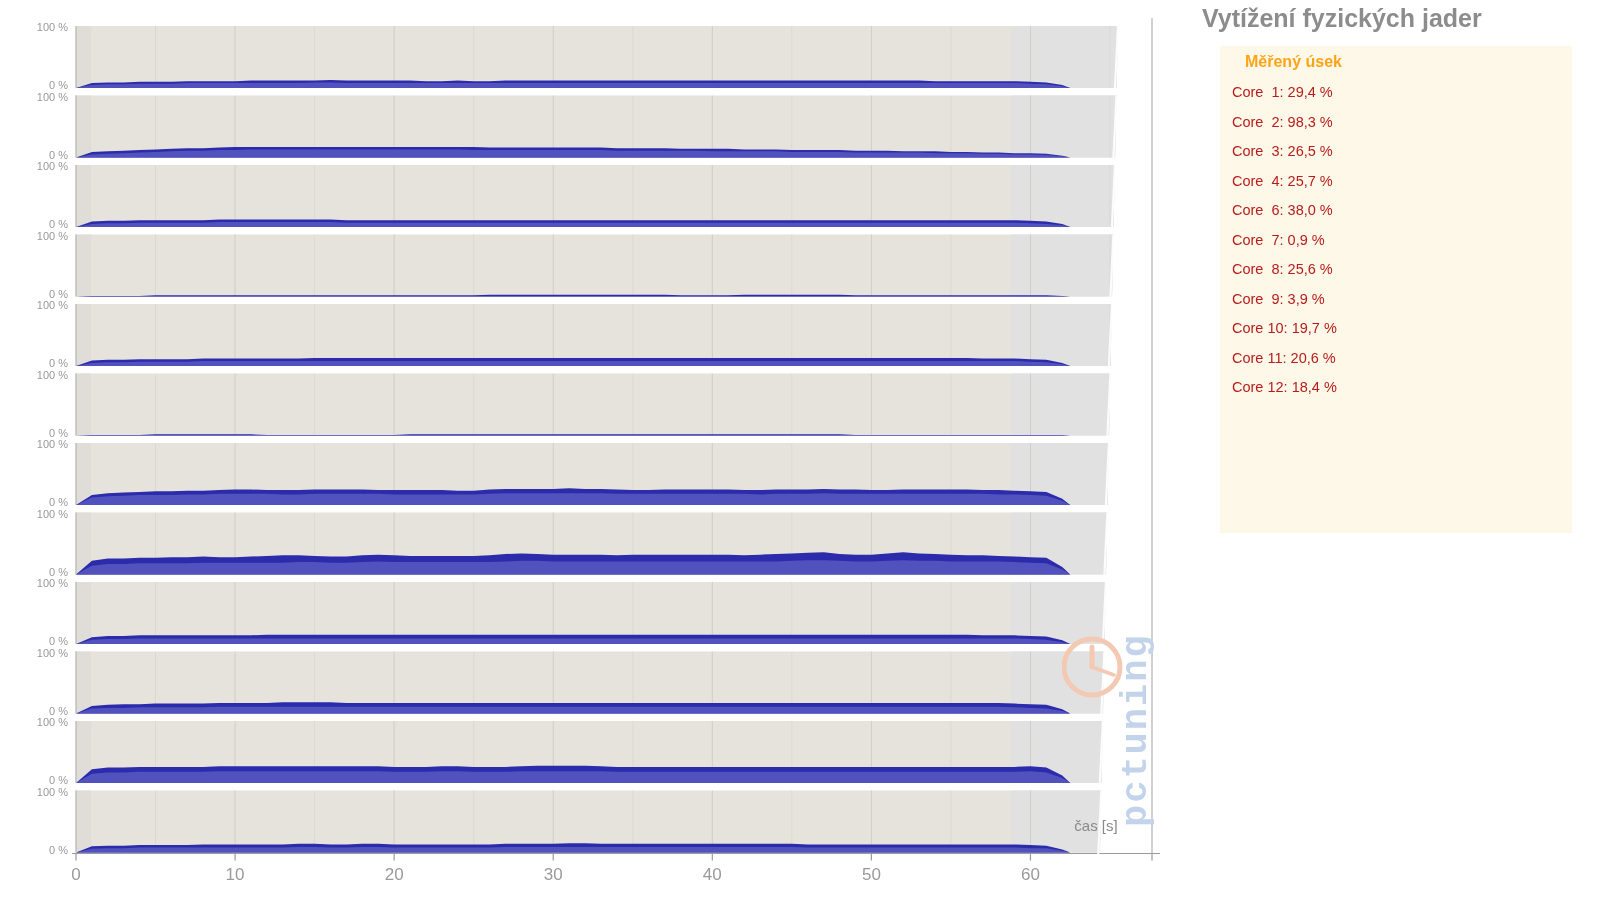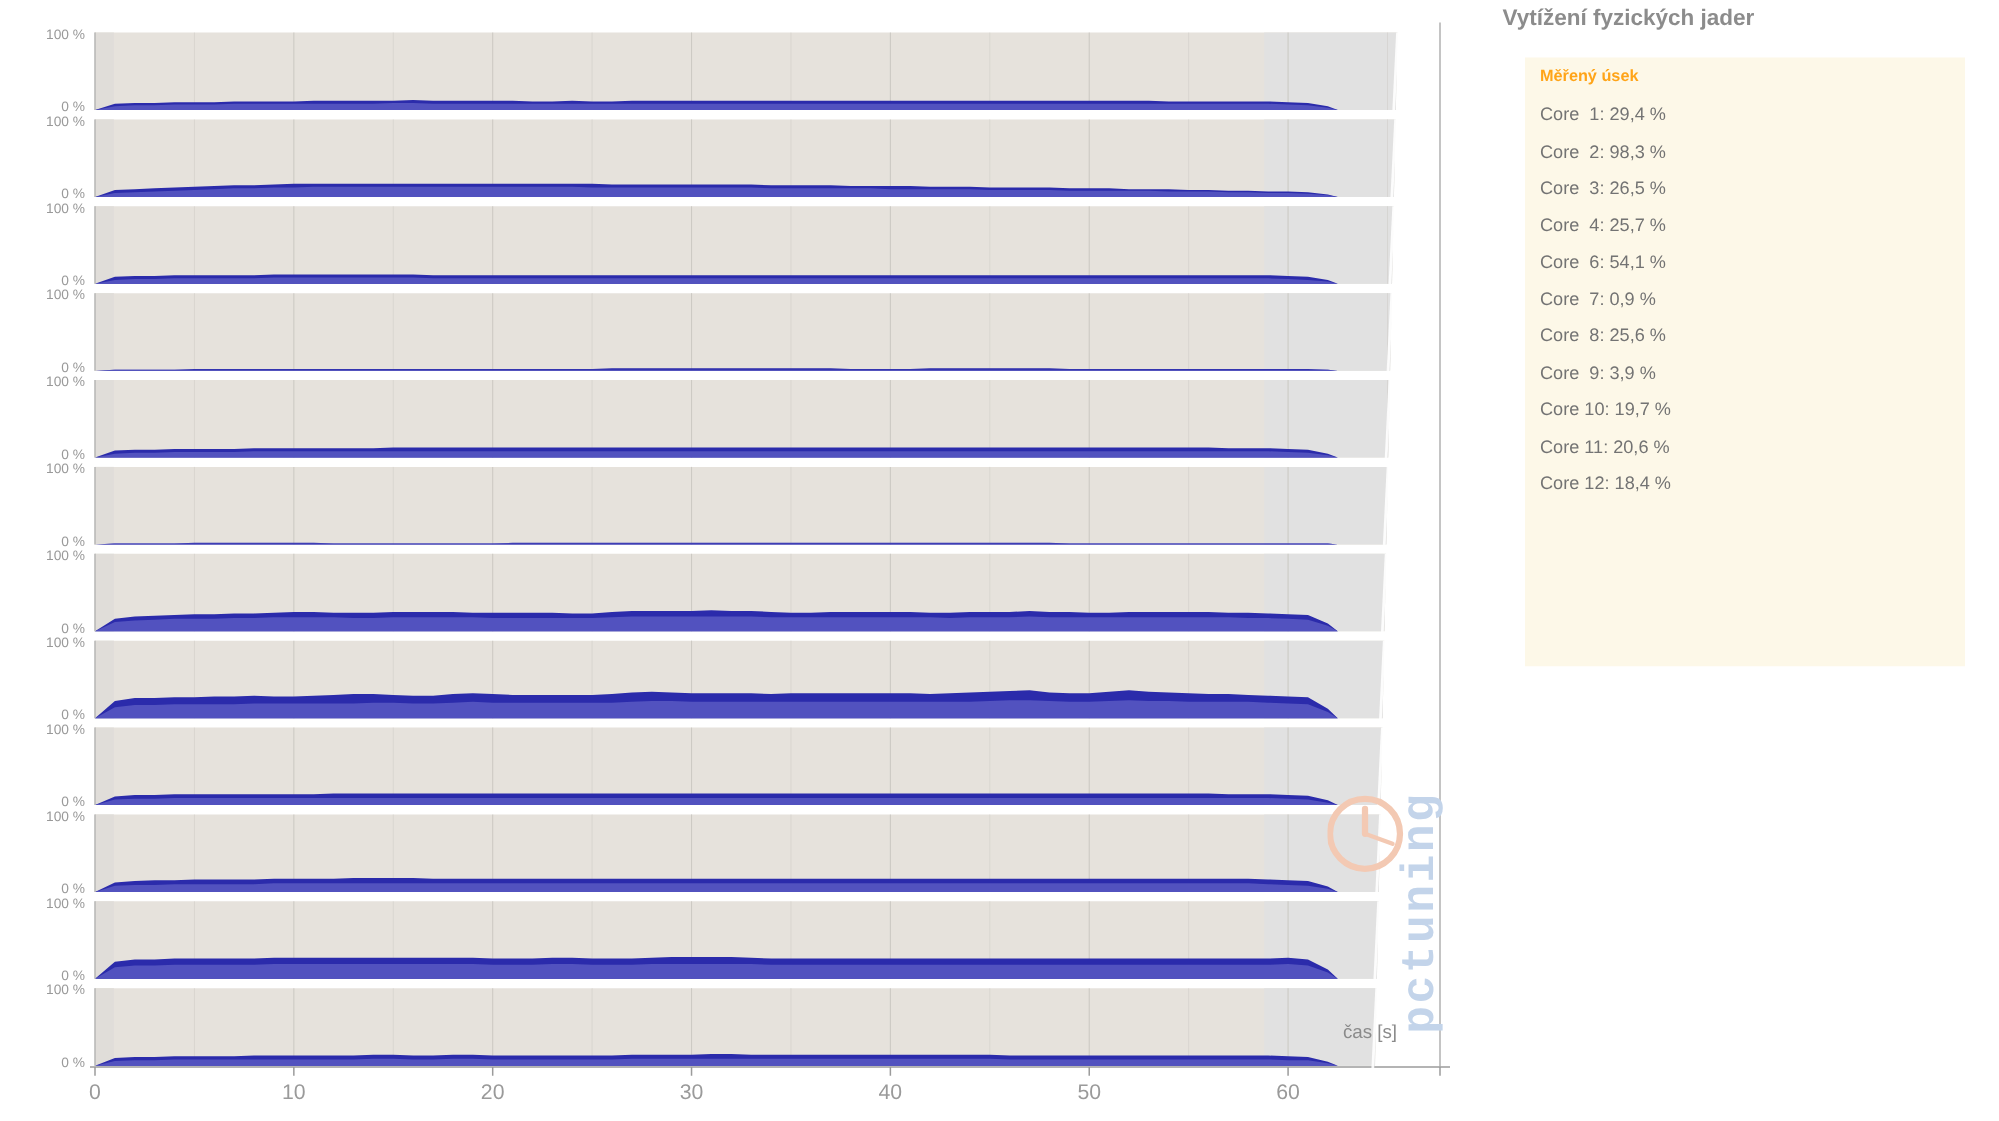--- a/index.html
+++ b/index.html
@@ -10,28 +10,28 @@
   #chart-region{position:absolute;left:0;top:0;width:1190px;height:714px;}
   #chart-svg{position:absolute;left:0;top:0;}
 
   .ylab{fill:#999999;font-size:11px;font-family:"Liberation Sans",sans-serif;text-anchor:end;}
   .xlab{fill:#9a9a9a;font-size:17px;font-family:"Liberation Sans",sans-serif;text-anchor:middle;}
   .axtitle{fill:#8a8a8a;font-size:15px;font-family:"Liberation Sans",sans-serif;text-anchor:middle;}
 
   
   #right-panel{position:absolute;left:1190px;top:0;width:409px;height:897px;}
   #chart-title{position:absolute;left:12px;top:4px;width:390px;
-      font-size:18px;font-weight:bold;color:#8c8c8c;letter-spacing:0px;
+      font-size:25px;font-weight:bold;color:#8c8c8c;letter-spacing:0px;
       white-space:nowrap;font-family:"Liberation Sans",sans-serif;}
   #legend-box{position:absolute;left:30px;top:46px;width:352px;height:487px;
       background:#fdf8e8;}
-  #legend-heading{position:absolute;left:12px;top:7px;font-size:13px;font-weight:bold;
+  #legend-heading{position:absolute;left:25px;top:7px;font-size:16px;font-weight:bold;
       color:#ffa418;font-family:"Liberation Sans",sans-serif;white-space:nowrap;}
   #legend-list{position:absolute;left:12px;top:32px;width:330px;}
-  .legend-item{height:29.5px;line-height:29.5px;font-size:14.5px;color:#737373;
+  .legend-item{height:29.5px;line-height:29.5px;font-size:14.5px;color:#b91c1c;
       white-space:pre;font-family:"Liberation Sans",sans-serif;}
 
   
   #watermark{position:absolute;left:1062px;top:575px;width:130px;height:270px;
       pointer-events:none;}
 </style>
 </head>
 <body>
 
 <div id="chart-region">
@@ -359,21 +359,21 @@
 <div id="right-panel">
   <div id="chart-title">Vytížení fyzických jader</div>
 
   <div id="legend-box">
     <div id="legend-heading">Měřený úsek</div>
     <div id="legend-list">
         <div class="legend-item">Core  1: 29,4 %</div>
         <div class="legend-item">Core  2: 98,3 %</div>
         <div class="legend-item">Core  3: 26,5 %</div>
         <div class="legend-item">Core  4: 25,7 %</div>
-        <div class="legend-item">Core  6: 54,1 %</div>
+        <div class="legend-item">Core  6: 38,0 %</div>
         <div class="legend-item">Core  7: 0,9 %</div>
         <div class="legend-item">Core  8: 25,6 %</div>
         <div class="legend-item">Core  9: 3,9 %</div>
         <div class="legend-item">Core 10: 19,7 %</div>
         <div class="legend-item">Core 11: 20,6 %</div>
         <div class="legend-item">Core 12: 18,4 %</div>
       </div>
   </div>
 </div>
 

